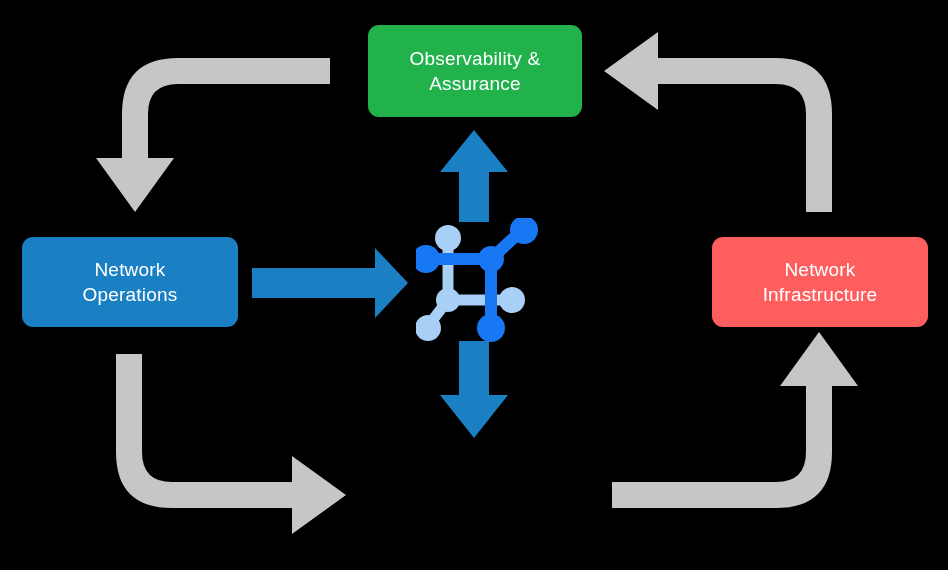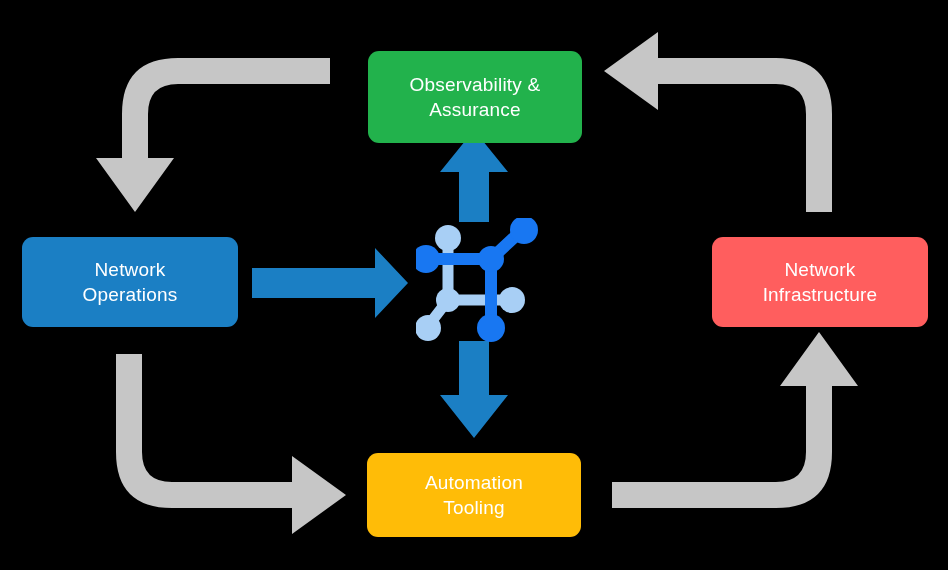--- a/index.html
+++ b/index.html
@@ -32,21 +32,20 @@
     letter-spacing: 0.2px;
     box-sizing: border-box;
     padding: 4px 10px;
     white-space: pre-line;
   }
   #box-observability {
     left: 368px;
     top: 25px;
     width: 214px;
     height: 92px;
-    margin-top: 26px;
   }
   #box-network-operations {
     left: 22px;
     top: 237px;
     width: 216px;
     height: 90px;
   }
   #box-network-infrastructure {
     left: 712px;
     top: 237px;
@@ -206,16 +205,14 @@
 
   <div class="node-box" id="box-observability" style="background: rgb(34, 178, 76); color: rgb(255, 255, 255);">Observability &amp;
 Assurance</div>
 
   <div class="node-box" id="box-network-operations" style="background: rgb(27, 127, 196); color: rgb(255, 255, 255);">Network
 Operations</div>
 
   <div class="node-box" id="box-network-infrastructure" style="background: rgb(255, 94, 94); color: rgb(255, 255, 255);">Network
 Infrastructure</div>
 
-  <div class="node-box" id="box-automation-tooling" style="background: rgb(255, 188, 7); color: rgb(255, 255, 255);">Automation
-Tooling</div>
 
 </div>
 
 </body></html>

